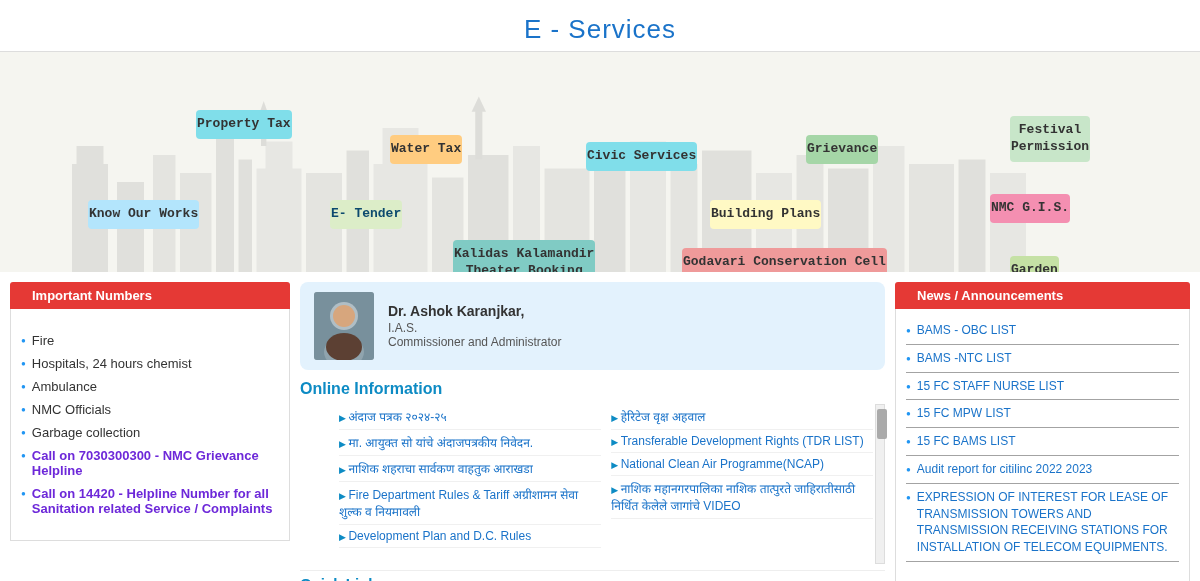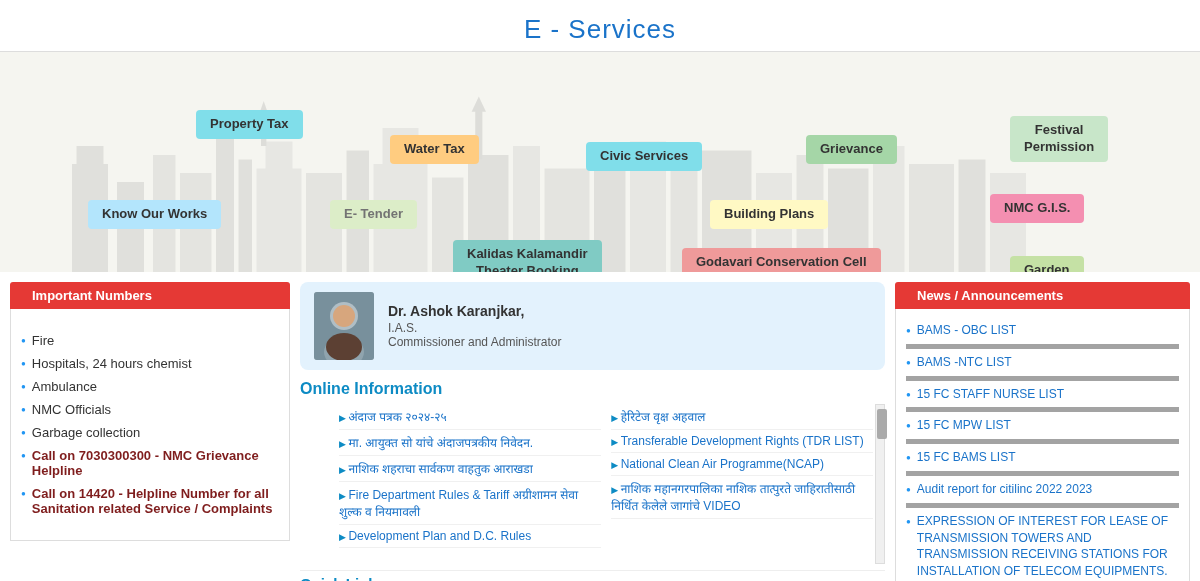--- a/index.html
+++ b/index.html
@@ -18,26 +18,27 @@
       overflow: hidden;
     }
     .city-bg {
       position: absolute;
       bottom: 0; left: 0; right: 0;
       height: 180px;
       opacity: 0.18;
     }
     .service-tag {
       position: absolute;
-      padding: 6px 14px;
+      padding: 6px 1px;
       border-radius: 4px;
       font-size: 13px;
       font-weight: bold;
       cursor: pointer;
       white-space: nowrap;
+      font-family: Liberation Mono, monospace;
     }
 
     
     .bottom-section {
       display: flex;
       gap: 0;
       padding: 10px 10px 0;
       height: 320px;
     }
 
@@ -68,21 +69,21 @@
       align-items: flex-start;
       gap: 6px;
     }
     .panel-content ul li::before {
       content: '●';
       color: #2196f3;
       font-size: 8px;
       margin-top: 3px;
       flex-shrink: 0;
     }
-    .panel-content ul li a { color: #7f1d1d; text-decoration: none; font-weight: bold; }
+    .panel-content ul li a { color: #6d28d9; text-decoration: none; font-weight: bold; }
 
     
     .center-panel {
       flex: 1;
       margin: 0 10px;
     }
     .commissioner-box {
       background: #e3f2fd;
       border-radius: 8px;
       padding: 10px 14px;
@@ -156,21 +157,21 @@
 
     
     .right-panel {
       width: 295px;
       flex-shrink: 0;
     }
     .news-list { border: 1px solid #ddd; border-top: none; padding: 8px 10px; font-size: 12px; overflow-y: auto; height: 278px; }
     .news-list ul { list-style: none; padding: 0; }
     .news-list ul li {
       padding: 5px 0;
-      border-bottom: 5px solid #a3a3a3;
+      border-bottom: 1px solid #a3a3a3;
       display: flex;
       align-items: flex-start;
       gap: 6px;
       line-height: 1.4;
     }
     .news-list ul li::before {
       content: '●';
       color: #2196f3;
       font-size: 8px;
       margin-top: 3px;
@@ -227,21 +228,21 @@
   </svg>
 
   <div id="service-tags-container">
       <div class="service-tag" style="background: rgb(128, 222, 234); color: rgb(51, 51, 51); top: 58px; left: 196px; white-space: pre-line; text-align: center; line-height: 1.3;">Property Tax</div>
       <div class="service-tag" style="background: rgb(255, 204, 128); color: rgb(51, 51, 51); top: 83px; left: 390px; white-space: pre-line; text-align: center; line-height: 1.3;">Water Tax</div>
       <div class="service-tag" style="background: rgb(128, 222, 234); color: rgb(51, 51, 51); top: 90px; left: 586px; white-space: pre-line; text-align: center; line-height: 1.3;">Civic Services</div>
       <div class="service-tag" style="background: rgb(165, 214, 167); color: rgb(51, 51, 51); top: 83px; left: 806px; white-space: pre-line; text-align: center; line-height: 1.3;">Grievance</div>
       <div class="service-tag" style="background: rgb(200, 230, 201); color: rgb(51, 51, 51); top: 64px; left: 1010px; white-space: pre-line; text-align: center; line-height: 1.3;">Festival
 Permission</div>
       <div class="service-tag" style="background: rgb(179, 229, 252); color: rgb(51, 51, 51); top: 148px; left: 88px; white-space: pre-line; text-align: center; line-height: 1.3;">Know Our Works</div>
-      <div class="service-tag" style="background: rgb(220, 237, 200); color: #737373; top: 148px; left: 330px; white-space: pre-line; text-align: right; line-height: 1.3;">E- Tender</div>
+      <div class="service-tag" style="background: rgb(220, 237, 200); color: #0c4a6e; top: 148px; left: 330px; white-space: pre-line; text-align: right; line-height: 1.3;">E- Tender</div>
       <div class="service-tag" style="background: rgb(255, 249, 196); color: rgb(51, 51, 51); top: 148px; left: 710px; white-space: pre-line; text-align: center; line-height: 1.3;">Building Plans</div>
       <div class="service-tag" style="background: rgb(244, 143, 177); color: rgb(51, 51, 51); top: 142px; left: 990px; white-space: pre-line; text-align: center; line-height: 1.3;">NMC G.I.S.</div>
       <div class="service-tag" style="background: rgb(128, 203, 196); color: rgb(51, 51, 51); top: 188px; left: 453px; white-space: pre-line; text-align: center; line-height: 1.3;">Kalidas Kalamandir
 Theater Booking</div>
       <div class="service-tag" style="background: rgb(239, 154, 154); color: rgb(51, 51, 51); top: 196px; left: 682px; white-space: pre-line; text-align: center; line-height: 1.3;">Godavari Conservation Cell</div>
       <div class="service-tag" style="background: rgb(197, 225, 165); color: rgb(51, 51, 51); top: 204px; left: 1010px; white-space: pre-line; text-align: center; line-height: 1.3;">Garden</div>
     </div>
 </div>
 
 <div class="bottom-section">

